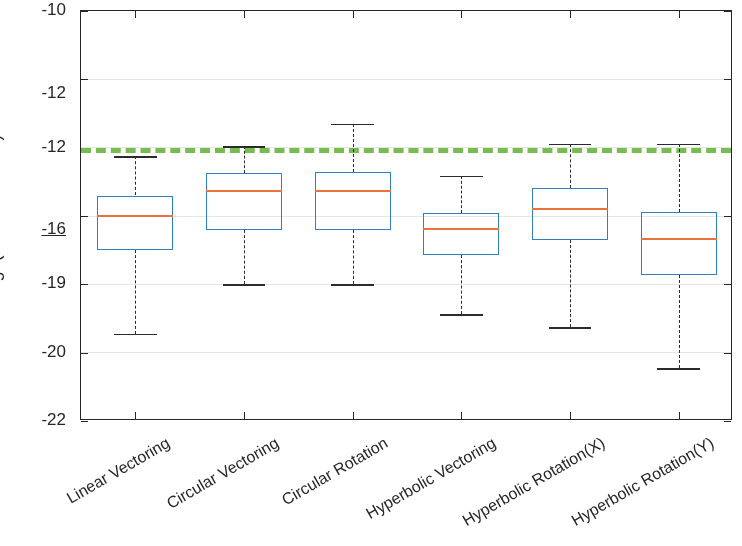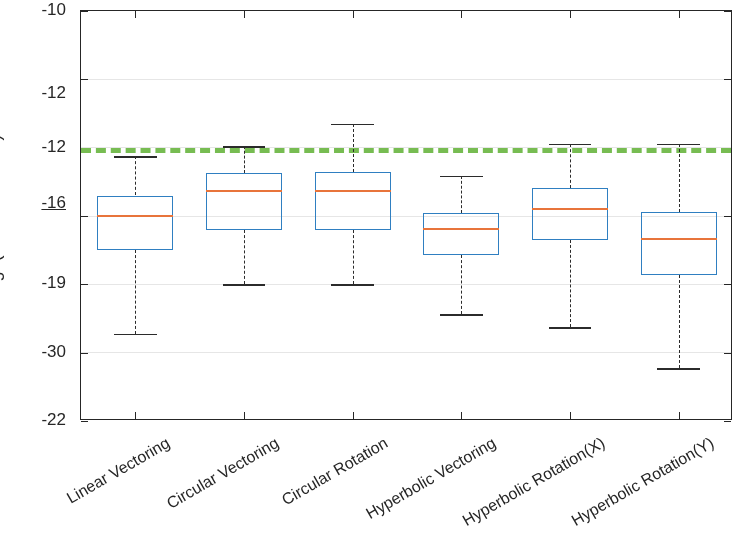--- a/index.html
+++ b/index.html
@@ -168,23 +168,23 @@
       <div class="cap" style="left: 576.387px; width: 42.56px; top: 132.567px;"></div>
       <div class="cap" style="left: 576.387px; width: 42.56px; top: 357.042px;"></div>
       <div class="box" style="left: 559.667px; width: 76px; top: 200.9px; height: 62.8667px; border-color: rgb(47, 127, 193);"></div>
       <div class="median" style="left: 559.667px; width: 76px; top: 227.208px; background: rgb(232, 116, 59);"></div>
     </div>
 
   <div class="ytick-wrap" id="yticks">
       <div class="ytick-lbl" style="top: 10px;">-10</div>
       <div class="ytick-lbl" style="top: 93px;">-12</div>
       <div class="ytick-lbl" style="top: 146.667px;">-12</div>
-      <div class="ytick-lbl" style="top: 203px; text-decoration: underline;">-16</div>
+      <div class="ytick-lbl" style="top: 229px; text-decoration: underline;">-16</div>
       <div class="ytick-lbl" style="top: 283.333px;">-19</div>
-      <div class="ytick-lbl" style="top: 351.667px;">-30</div>
+      <div class="ytick-lbl" style="top: 351.667px;">-20</div>
       <div class="ytick-lbl" style="top: 420px; margin-left: 24px;">-22</div>
     </div>
 
   <div class="ylabel">log2(Absolute Error)</div>
 
   <div id="xlabels">
       <div class="xlabel" style="left: 164.333px; top: 434px; right: auto; transform: translateX(-100%) rotate(-30deg); transform-origin: right top;">Linear Vectoring</div>
       <div class="xlabel" style="left: 273px; top: 434px; right: auto; transform: translateX(-100%) rotate(-30deg); transform-origin: right top;">Circular Vectoring</div>
       <div class="xlabel" style="left: 381.667px; top: 434px; right: auto; transform: translateX(-100%) rotate(-30deg); transform-origin: right top;">Circular Rotation</div>
       <div class="xlabel" style="left: 490.333px; top: 434px; right: auto; transform: translateX(-100%) rotate(-30deg); transform-origin: right top;">Hyperbolic Vectoring</div>

